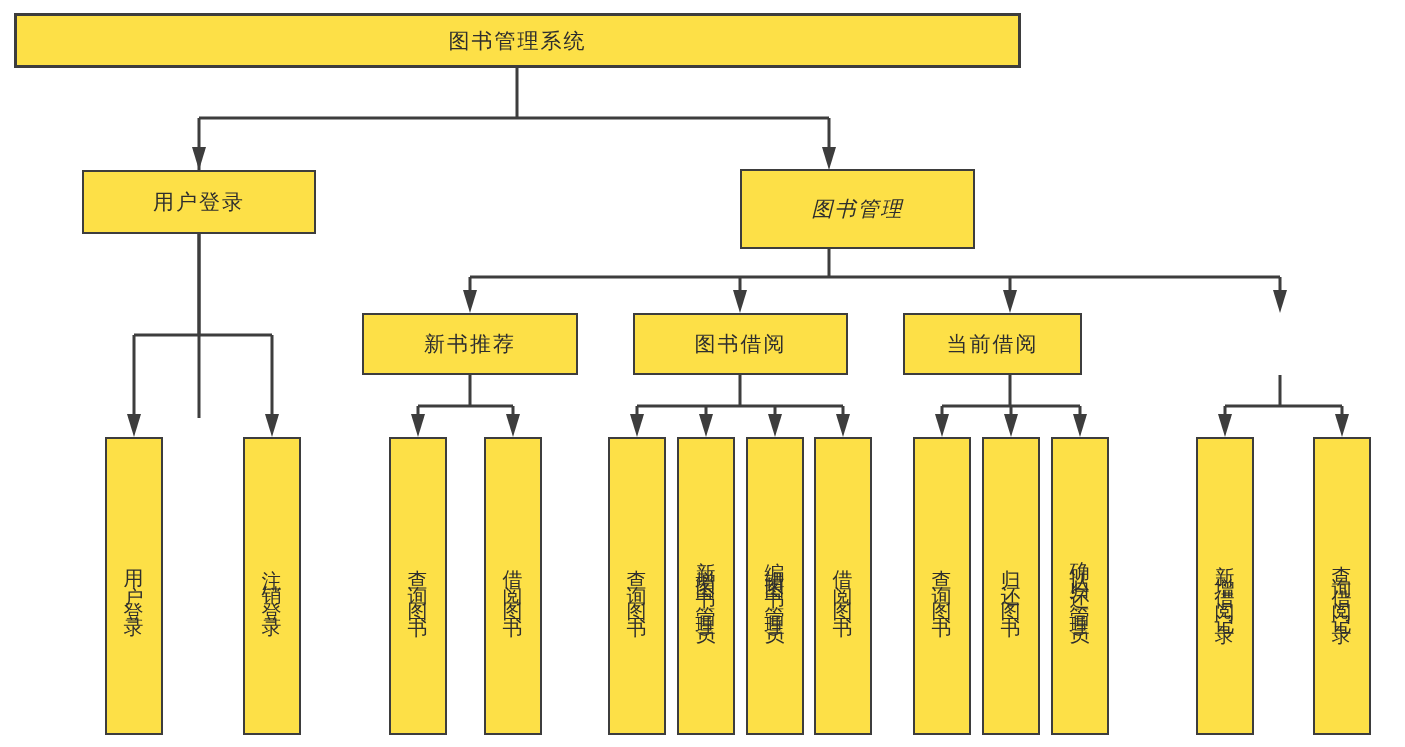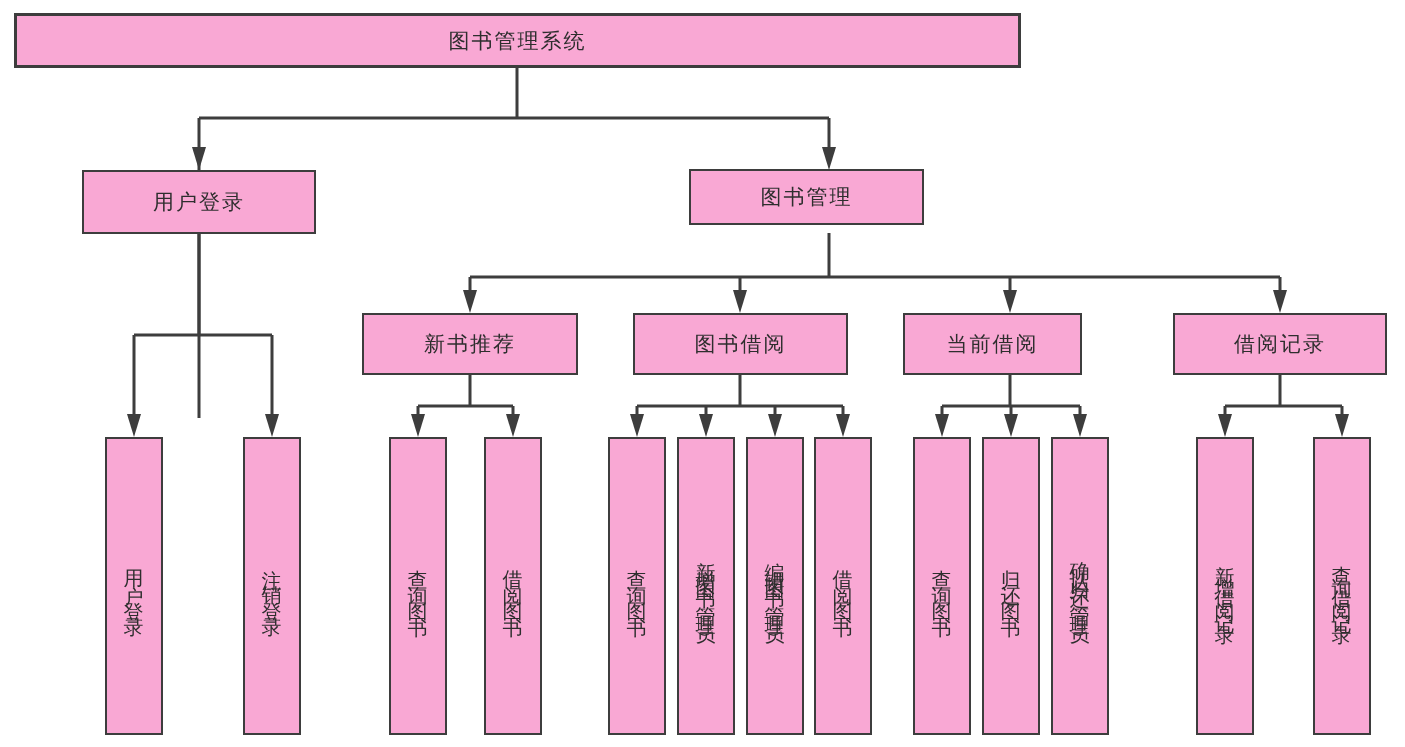--- a/index.html
+++ b/index.html
@@ -13,21 +13,21 @@
   }
   svg.connectors {
     position: absolute;
     left: 0; top: 0;
     width: 1405px; height: 747px;
     z-index: 1;
   }
   .node {
     position: absolute;
     box-sizing: border-box;
-    background: #f9a8d4;
+    background: #fde047;
     border: 2.5px solid #3d3d3d;
     display: flex;
     align-items: center;
     justify-content: center;
     color: #2e2e2e;
     z-index: 2;
     text-align: center;
   }
   .h-node {
     font-size: 21px;
@@ -96,26 +96,25 @@
       <path d="M1004 414 h14 l-7 23 z"></path>
       <path d="M1073 414 h14 l-7 23 z"></path>
       <path d="M1218 414 h14 l-7 23 z"></path>
       <path d="M1335 414 h14 l-7 23 z"></path>
     </g>
   </svg>
 
   <div class="node h-node root-node" style="left:14px; top:13px; width:1007px; height:55px;">图书管理系统</div>
 
   <div class="node h-node" style="left:82px; top:170px; width:234px; height:64px;">用户登录</div>
-  <div class="node h-node" style="left:689px; top:169px; width:235px; height:56px;">图书管理</div>
+  <div class="node h-node" style="left:740px; top:169px; width:235px; height:80px;font-style:italic;">图书管理</div>
 
   <div class="node h-node" style="left:362px; top:313px; width:216px; height:62px;">新书推荐</div>
   <div class="node h-node" style="left:633px; top:313px; width:215px; height:62px;">图书借阅</div>
   <div class="node h-node" style="left:903px; top:313px; width:179px; height:62px;">当前借阅</div>
-  <div class="node h-node" style="left:1173px; top:313px; width:214px; height:62px;">借阅记录</div>
 
   <div class="node leaf" style="left: 105px; top: 437px; width: 58px; height: 298px; letter-spacing: 16px;">用户登录</div>
   <div class="node leaf" style="left: 243px; top: 437px; width: 58px; height: 298px; letter-spacing: 16px;">注销登录</div>
 
   <div class="node leaf" style="left: 389px; top: 437px; width: 58px; height: 298px; letter-spacing: 16px;">查询图书</div>
   <div class="node leaf" style="left: 484px; top: 437px; width: 58px; height: 298px; letter-spacing: 16px;">借阅图书</div>
 
   <div class="node leaf" style="left: 608px; top: 437px; width: 58px; height: 298px; letter-spacing: 16px;">查询图书</div>
   <div class="node leaf" style="left: 677px; top: 437px; width: 58px; height: 298px; letter-spacing: 9px;">新增图书（管理员）</div>
   <div class="node leaf" style="left: 746px; top: 437px; width: 58px; height: 298px; letter-spacing: 9px;">编辑图书（管理员）</div>

